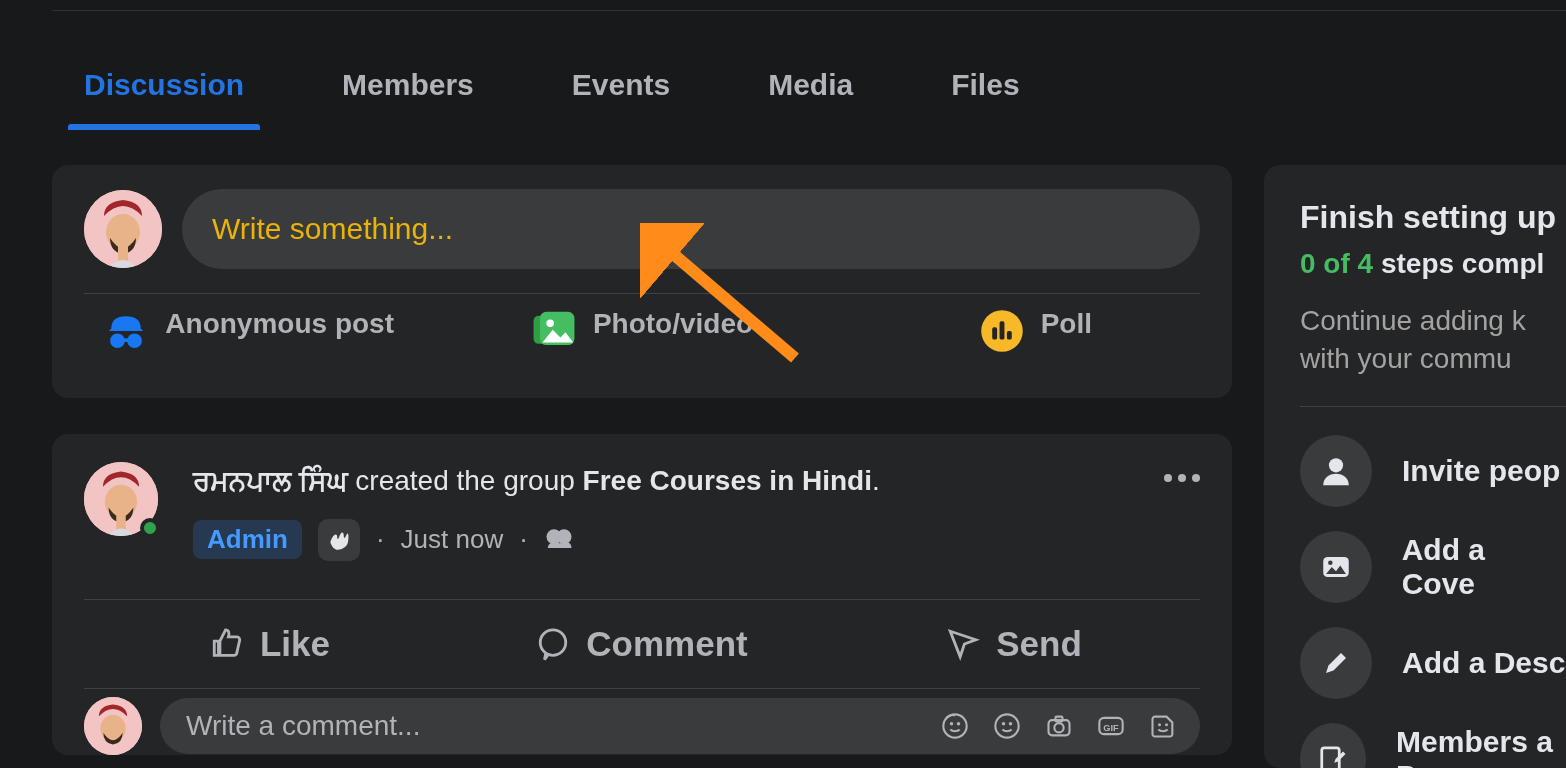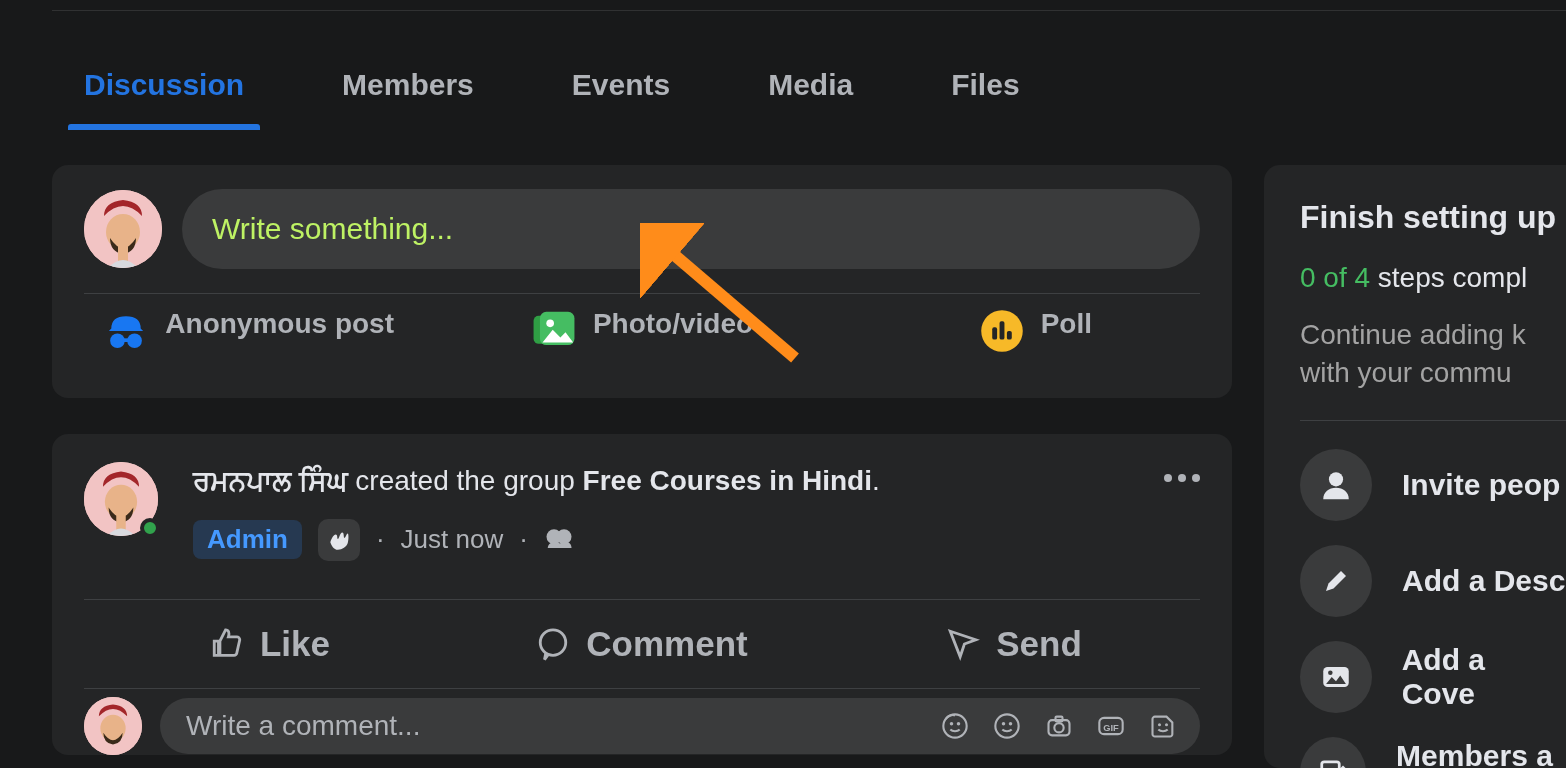--- a/index.html
+++ b/index.html
@@ -84,21 +84,21 @@
   .avatar-wrapper { position: relative; flex-shrink:0; }
 
   .compose-input {
     flex: 1;
     height: 80px;
     background: #3a3b3c;
     border-radius: 40px;
     display: flex;
     align-items: center;
     padding: 0 30px;
-    color: #bef264;
+    color: #eab308;
     font-size: 30px;
     cursor: pointer;
   }
   .compose-divider {
     height: 1px; background: #3e4042; margin: 0 32px;
   }
   .compose-actions {
     display: flex;
     padding: 14px 0;
   }
@@ -183,21 +183,21 @@
   .right-panel {
     position: absolute;
     top: 165px; left: 1264px; right:0;
     background:#242526;
     border-top-left-radius:16px;
     border-bottom-left-radius:16px;
     padding: 34px 0 4px 36px;
     height: 603px;
   }
   .setup-title { font-size: 32px; font-weight:700; color:#e4e6eb; }
-  .setup-steps { font-size: 28px; font-weight:400; color:#e4e6eb; margin-top:26px; }
+  .setup-steps { font-size: 28px; font-weight:700; color:#e4e6eb; margin-top:12px; }
   .steps-count { color:#45bd62; }
   .setup-desc { font-size: 28px; color:#a3a3a3; margin-top:22px; line-height:1.35; }
   .rp-divider { height:1px; background:#3e4042; margin: 28px 0 16px 0; }
   .setup-item {
     display:flex; align-items:center; gap:30px;
     height: 96px;
   }
   .setup-icon {
     width:72px; height:72px; border-radius:50%; background:#3a3b3c;
     display:flex; align-items:center; justify-content:center;
@@ -423,35 +423,35 @@
     <div class="setup-icon">
       <svg viewBox="0 0 24 24" width="34" height="34">
           <circle cx="12" cy="8" r="5" fill="#e4e6eb"></circle>
           <path d="M3 22c0-5 4-8 9-8s9 3 9 8z" fill="#e4e6eb"></path>
         </svg>
     </div>
     <div class="setup-label">Invite peop</div>
   </div>
   <div class="setup-item">
     <div class="setup-icon">
-      <svg viewBox="0 0 24 24" width="30" height="30">
-          <path d="M4 20l2-6L16 4l4 4L10 18l-6 2z" fill="#e4e6eb"></path>
-        </svg>
-    </div>
-    <div class="setup-label">Add a Desc</div>
-  </div>
-  <div class="setup-item">
-    <div class="setup-icon">
       <svg viewBox="0 0 24 24" width="34" height="34">
           <rect x="3" y="5" width="18" height="14" rx="3" fill="#e4e6eb"></rect>
           <path d="M5 17l4-5 3 3 3-4 4 6z" fill="#3a3b3c"></path>
           <circle cx="8" cy="9" r="1.6" fill="#3a3b3c"></circle>
         </svg>
     </div>
     <div class="setup-label">Add a Cove</div>
+  </div>
+  <div class="setup-item">
+    <div class="setup-icon">
+      <svg viewBox="0 0 24 24" width="30" height="30">
+          <path d="M4 20l2-6L16 4l4 4L10 18l-6 2z" fill="#e4e6eb"></path>
+        </svg>
+    </div>
+    <div class="setup-label">Add a Desc</div>
   </div>
   <div class="setup-item">
     <div class="setup-icon">
       <svg viewBox="0 0 24 24" width="30" height="30">
           <rect x="3" y="3" width="14" height="18" rx="2" fill="none" stroke="#e4e6eb" stroke-width="2.2"></rect>
           <path d="M14 12l6-6 2 2-6 6-3 1 1-3z" fill="#e4e6eb"></path>
         </svg>
     </div>
     <div class="setup-label">Members a P</div>
   </div>

